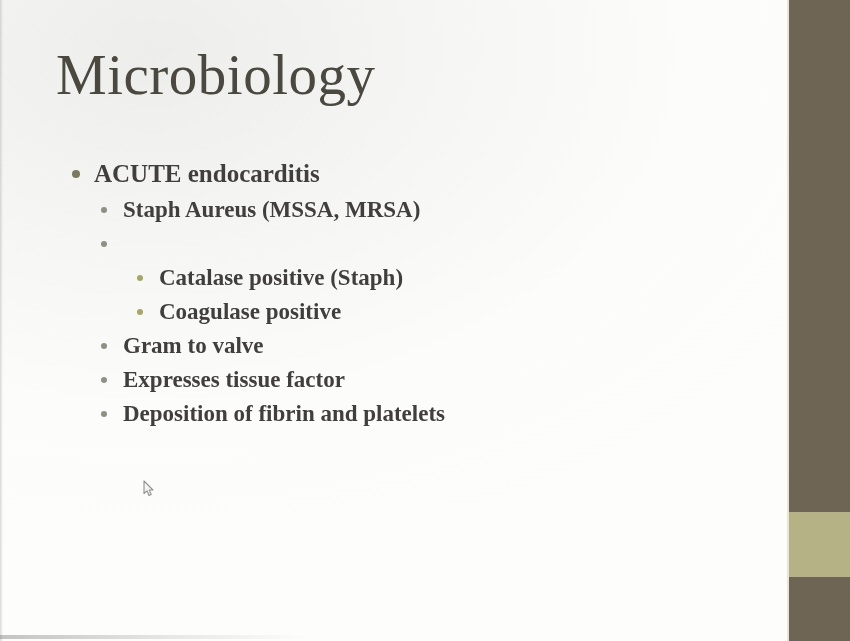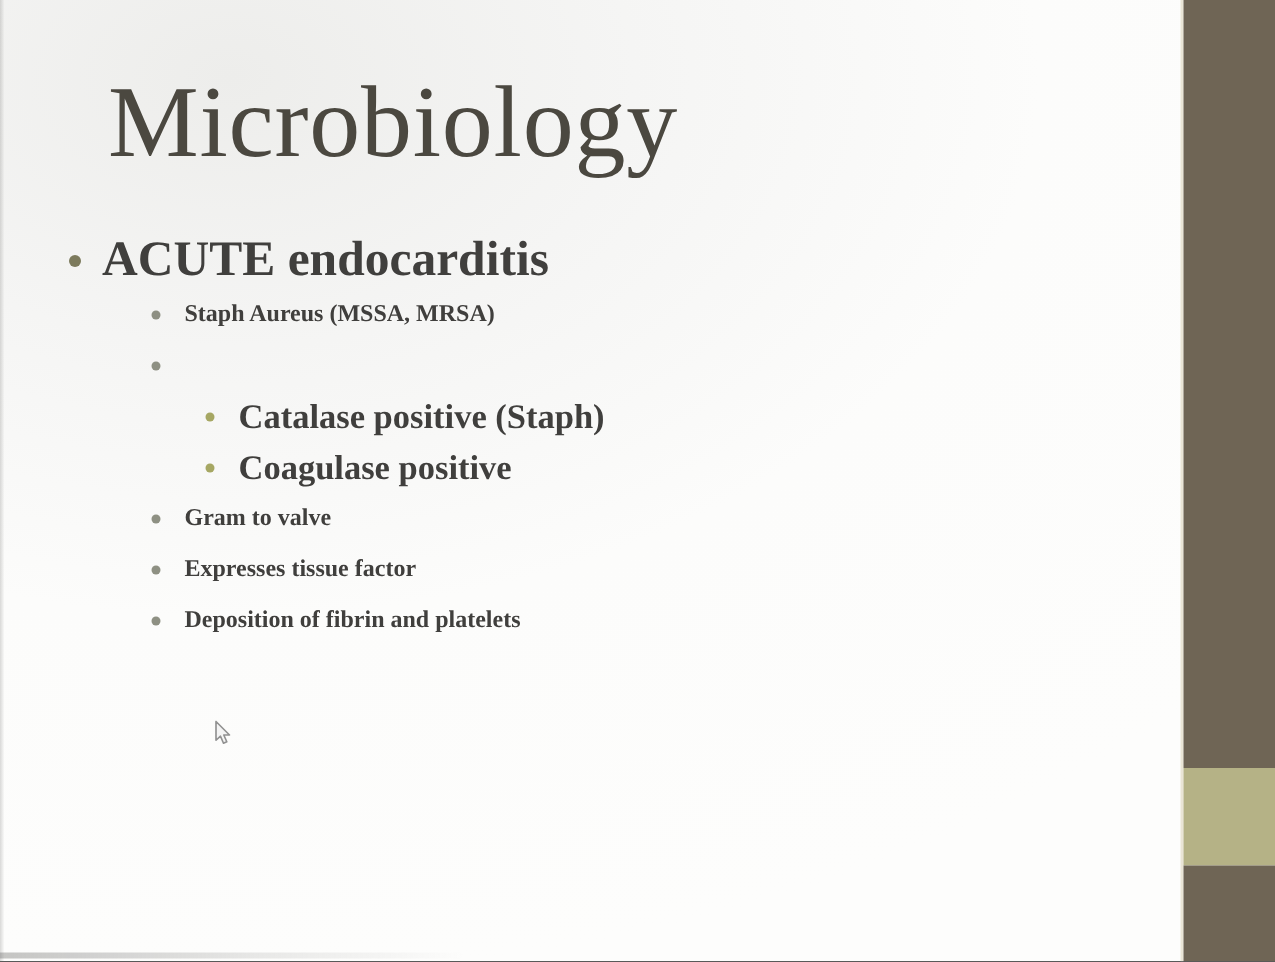--- a/index.html
+++ b/index.html
@@ -40,26 +40,26 @@
     border-left: 2px solid #eae5d6;
     box-sizing: border-box;
   }
   .band-seg-dark-top   { width: 100%; height: 512px; background: #6f6555; }
   .band-seg-light      { width: 100%; height: 65px;  background: #b5b286; }
   .band-seg-dark-bottom{ width: 100%; height: 64px;  background: #6f6555; }
 
   
   .slide-title {
     position: absolute;
-    left: 72px;
+    left: 56px;
     top: 44px;
     margin: 0;
     font-family: "Liberation Serif", serif;
     font-weight: 400;
-    font-size: 68px;
+    font-size: 57px;
     line-height: 1.1;
     letter-spacing: 0.5px;
     color: #4b4840;
   }
 
   
   .bullets {
     position: absolute;
     left: 0;
     top: 154px;
@@ -73,23 +73,23 @@
     align-items: center;
     color: #403f3d;
     font-family: "Liberation Serif", serif;
     font-weight: 600;
   }
   .dot {
     display: inline-block;
     border-radius: 50%;
     flex: 0 0 auto;
   }
-  li.l1 { height: 39px; padding-left: 46px; font-size: 33px; }
+  li.l1 { height: 39px; padding-left: 72px; font-size: 25px; }
   li.l1 .dot { width: 8px; height: 8px; margin-right: 14px; background: #7c7a5c; }
-  li.l2 { height: 34px; padding-left: 101px; font-size: 16px; }
+  li.l2 { height: 34px; padding-left: 101px; font-size: 23px; }
   li.l2 .dot { width: 6px; height: 6px; margin-right: 16px; background: #8e9083; }
   li.l3 { height: 34px; padding-left: 137px; font-size: 23px; text-align: center; }
   li.l3 .dot { width: 6px; height: 6px; margin-right: 16px; background: #a6a763; }
 
   
   .cursor {
     position: absolute;
     left: 142px;
     top: 480px;
     width: 13px;

